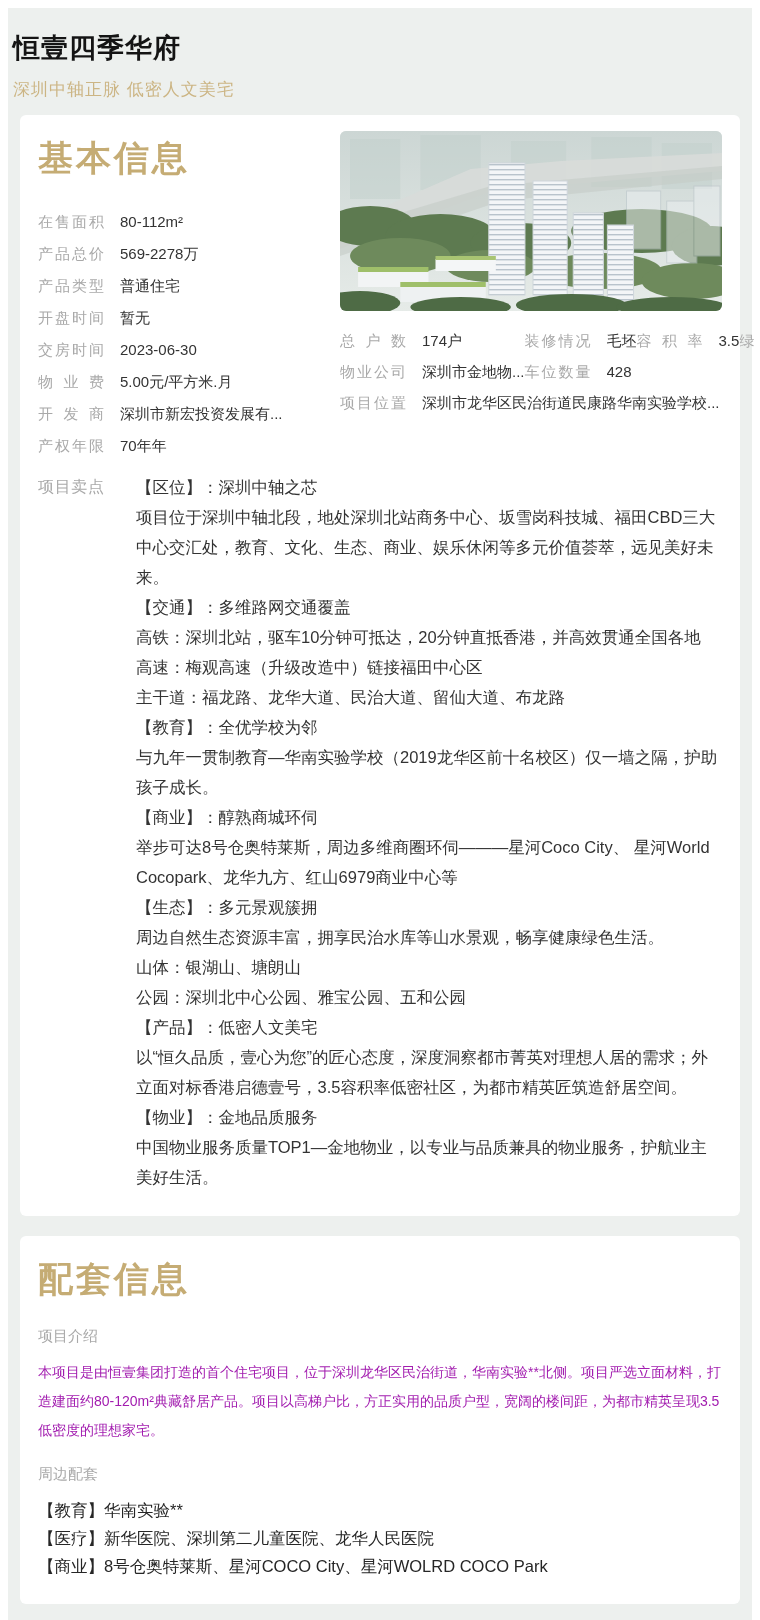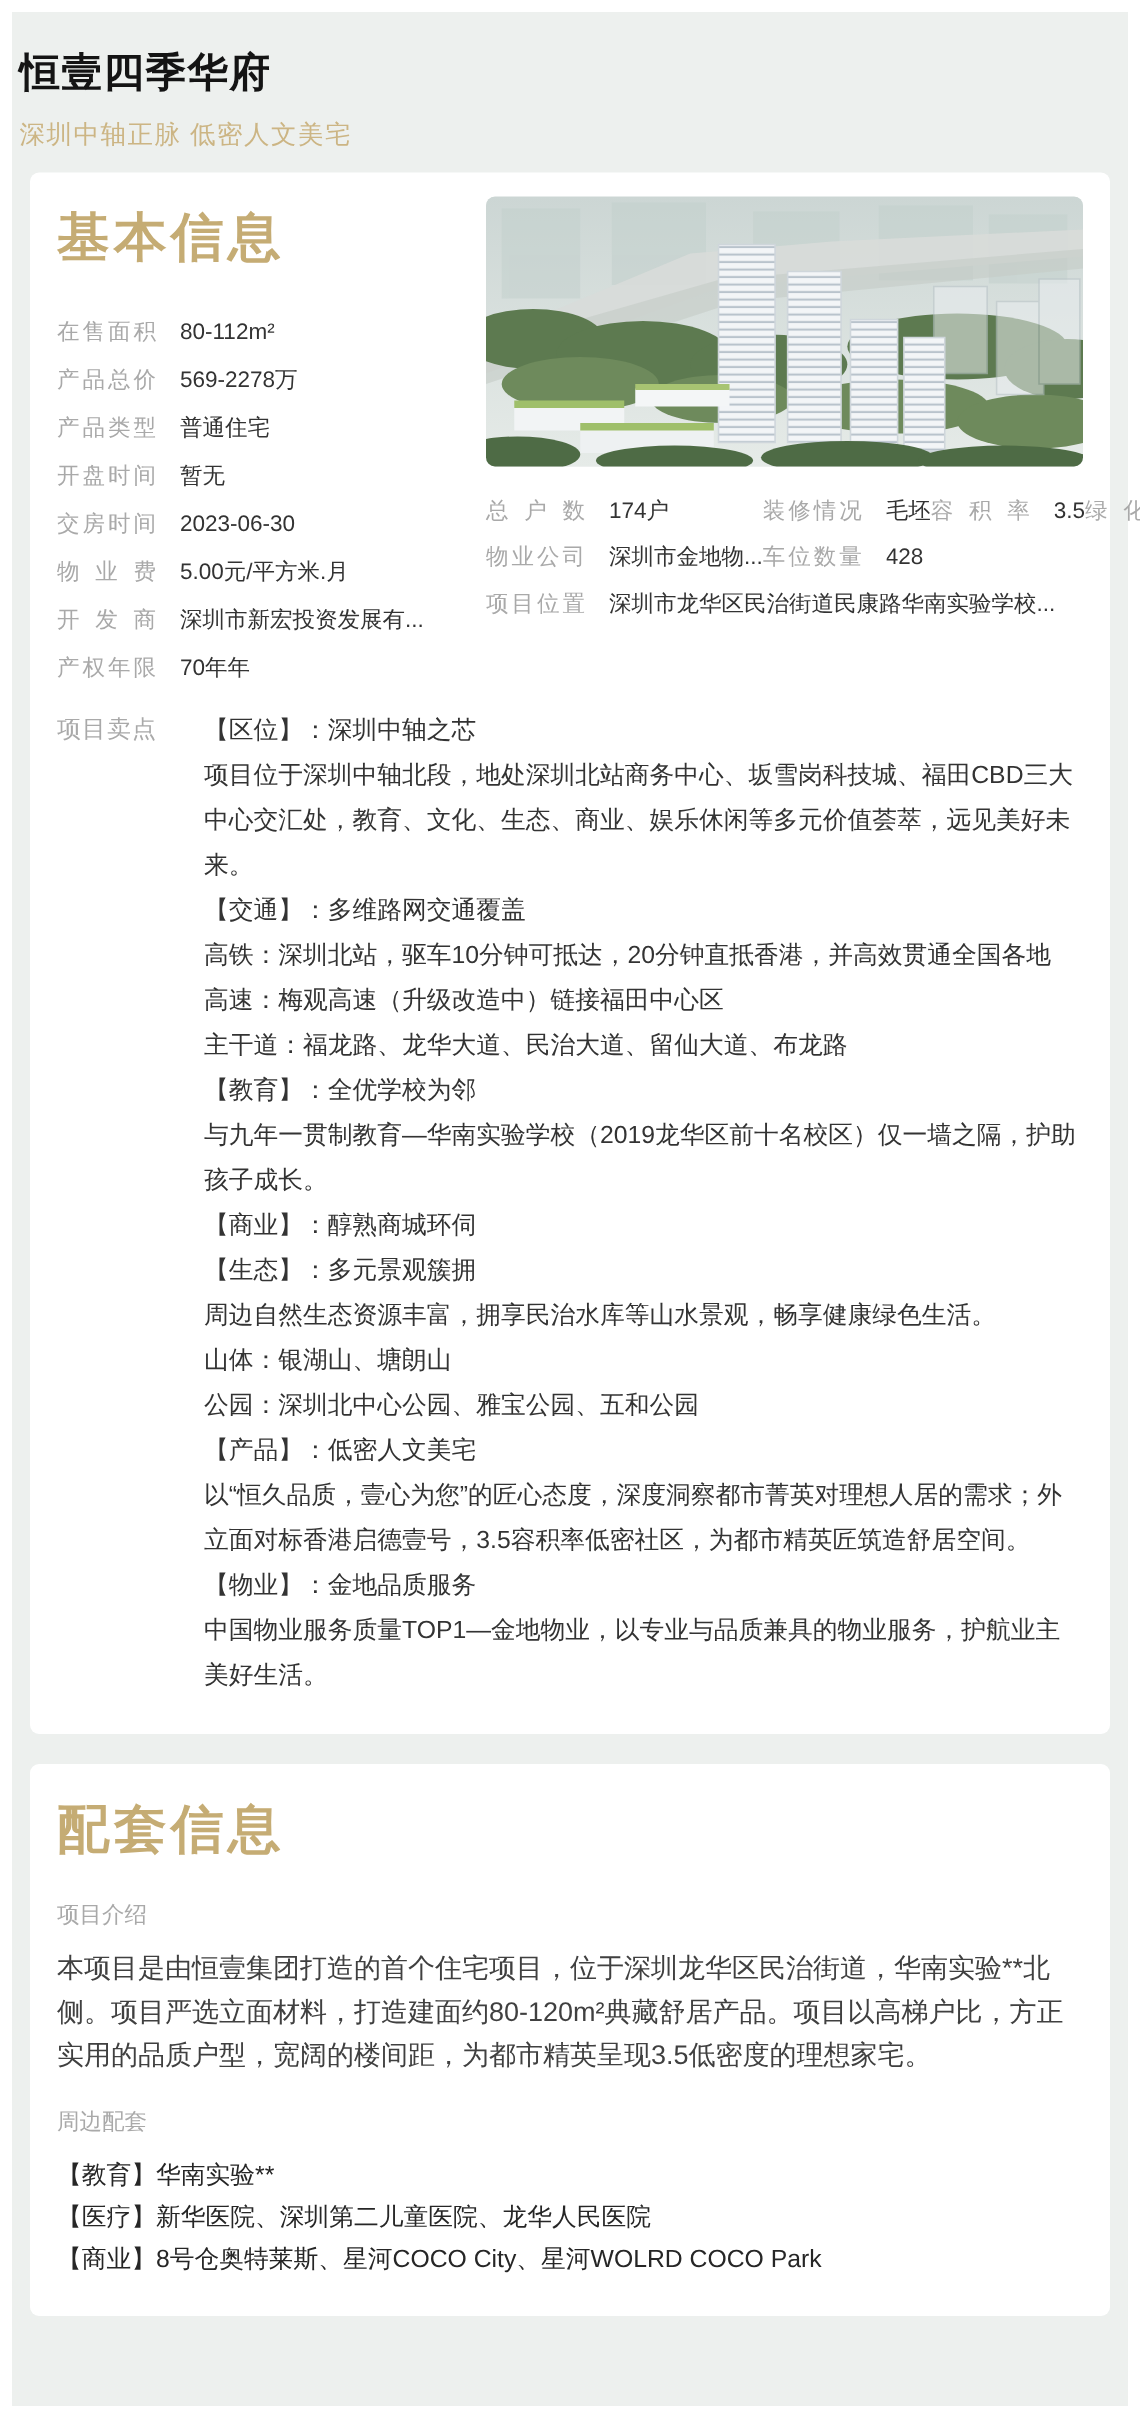--- a/index.html
+++ b/index.html
@@ -10,38 +10,38 @@
   .header { padding:22px 16px 14px 5px; }
   .header h1 { font-size:27px; font-weight:700; color:#141414; letter-spacing:1px; }
   .header .subtitle { margin-top:12px; font-size:17px; color:#ccb584; letter-spacing:1px; }
 
   
   .card { background:#fff; border-radius:6px; margin:0 12px; padding:16px 18px 24px 18px; }
   .card + .card { margin-top:20px; }
   .gold-heading { font-size:35px; font-weight:700; color:#c5ac74; letter-spacing:3px; margin:4px 0 24px 0; }
 
   
-  .basic-top { display:flex; }
+  .basic-top { display:flex;gap:16px; }
   .basic-left { width:286px; flex:none; }
   .basic-right { flex:1; min-width:0; }
   .info-row { display:flex; align-items:baseline; font-size:15px; line-height:32px; white-space:nowrap; }
   .lbl { display:inline-block; width:66px; flex:none; color:#a9a9a9; text-align:justify; text-align-last:justify; margin-right:16px; }
   .val { color:#333; overflow:hidden; text-overflow:ellipsis; }
   .pair-grid { display:grid; grid-template-columns:1fr 1fr 1fr 1fr; margin-top:14px; }
   .pair-grid .info-row { line-height:31px; }
   .render-img { width:100%; height:180px; border-radius:6px; display:block; background:#dfe5e3; }
   .location-row { margin-top:0; }
 
   .selling { display:flex; margin-top:10px;gap:16px; }
   .selling .lbl { line-height:30px; }
   .selling-lines { flex:1; min-width:0; font-size:16.5px; color:#333; line-height:30px; }
 
   
   .sub-label { color:#a9a9a9; font-size:15px; margin:20px 0 12px 0; }
-  .intro-text { font-size:18px; color:#404040; line-height:29px; }
+  .intro-text { font-size:14px; color:#a21caf; line-height:29px; }
   .plain-line { font-size:16.5px; color:#262626; line-height:28px; }
 </style>
 </head>
 <body>
 
 <div class="panel">
 
   <div class="header">
     <h1>恒壹四季华府</h1>
     <div class="subtitle">深圳中轴正脉 低密人文美宅</div>
@@ -187,20 +187,21 @@
       <div class="selling-lines">
         <div>【区位】：深圳中轴之芯</div>
         <div>项目位于深圳中轴北段，地处深圳北站商务中心、坂雪岗科技城、福田CBD三大中心交汇处，教育、文化、生态、商业、娱乐休闲等多元价值荟萃，远见美好未来。</div>
         <div>【交通】：多维路网交通覆盖</div>
         <div>高铁：深圳北站，驱车10分钟可抵达，20分钟直抵香港，并高效贯通全国各地</div>
         <div>高速：梅观高速（升级改造中）链接福田中心区</div>
         <div>主干道：福龙路、龙华大道、民治大道、留仙大道、布龙路</div>
         <div>【教育】：全优学校为邻</div>
         <div>与九年一贯制教育—华南实验学校（2019龙华区前十名校区）仅一墙之隔，护助孩子成长。</div>
         <div>【商业】：醇熟商城环伺</div>
+        <div>举步可达8号仓奥特莱斯，周边多维商圈环伺———星河Coco City、 星河World Cocopark、龙华九方、红山6979商业中心等</div>
         <div>【生态】：多元景观簇拥</div>
         <div>周边自然生态资源丰富，拥享民治水库等山水景观，畅享健康绿色生活。</div>
         <div>山体：银湖山、塘朗山</div>
         <div>公园：深圳北中心公园、雅宝公园、五和公园</div>
         <div>【产品】：低密人文美宅</div>
         <div>以“恒久品质，壹心为您”的匠心态度，深度洞察都市菁英对理想人居的需求；外立面对标香港启德壹号，3.5容积率低密社区，为都市精英匠筑造舒居空间。</div>
         <div>【物业】：金地品质服务</div>
         <div>中国物业服务质量TOP1—金地物业，以专业与品质兼具的物业服务，护航业主美好生活。</div>
       </div>
     </div>

